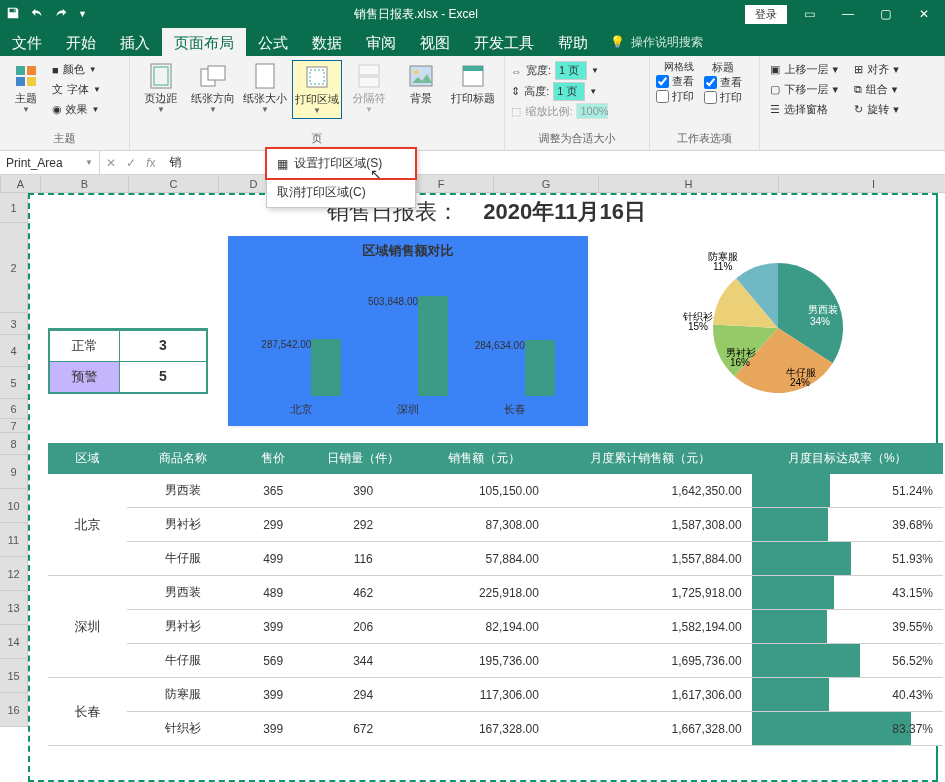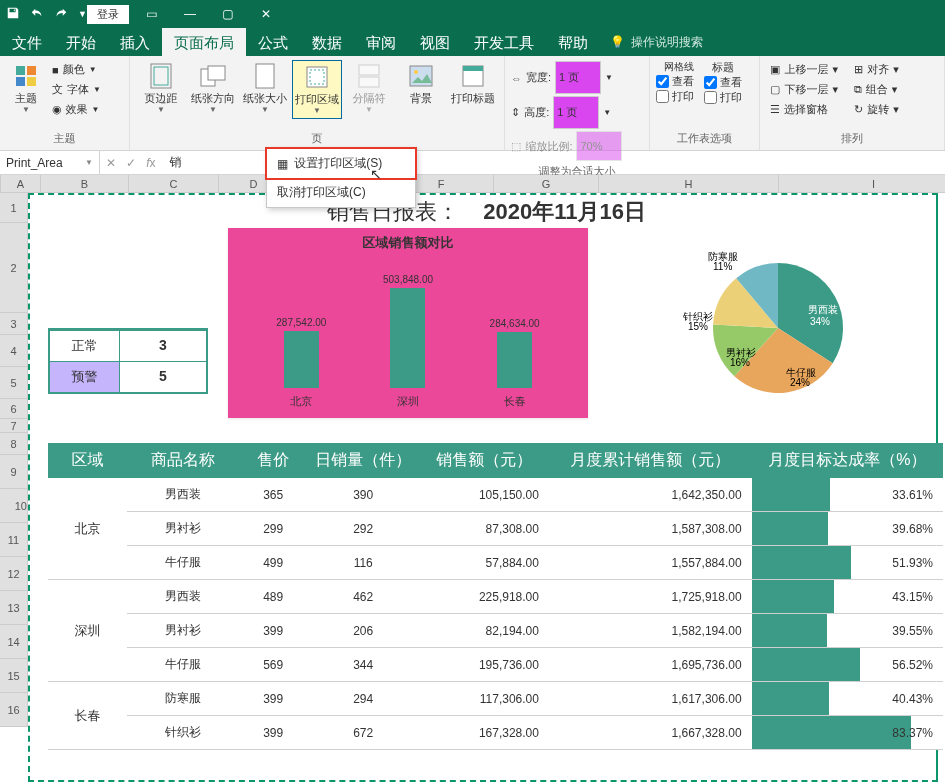--- a/index.html
+++ b/index.html
@@ -19,21 +19,21 @@
 .rgroup{border-right:1px solid #e0e0e0;padding:4px 6px 2px;display:flex;flex-direction:column;justify-content:space-between}
 .rrow{display:flex;gap:2px;align-items:flex-start}
 .bigbtn{display:flex;flex-direction:column;align-items:center;width:50px;padding:2px;text-align:center;font-size:11px;cursor:pointer;line-height:1.2}
 .bigbtn.sel{background:#fef9c3;border:1px solid #0369a1}
 .bigbtn .icn{width:28px;height:28px;margin-bottom:2px;display:flex;align-items:center;justify-content:center}
 .bigbtn .dd{font-size:8px;color:#666}
 .smallbtn{display:flex;align-items:center;gap:4px;padding:2px 4px;font-size:11px;cursor:pointer}
 .stackbtns{display:flex;flex-direction:column;gap:1px}
 .glabel{text-align:center;font-size:11px;color:#666;padding:2px 0}
 .fit-row{display:flex;align-items:center;gap:4px;font-size:11px;padding:1px 0}
-.fit-in{width:46px;border:1px solid #ccc;padding:8px 3px;background:#d946ef}
+.fit-in{width:32px;border:1px solid #ccc;padding:1px 3px;background:#5eead4}
 .chk{display:flex;align-items:center;gap:3px;font-size:11px}
 .dropdown-menu{position:absolute;top:92px;left:266px;background:#fff;border:1px solid #c8c8c8;box-shadow:2px 2px 6px rgba(0,0,0,.2);z-index:50;width:150px}
 .dropdown-menu .dmitem{padding:6px 10px;font-size:12px;cursor:pointer;display:flex;align-items:center;gap:6px}
 .dropdown-menu .dmitem.first{border:2px solid #e83828;margin:-2px}
 .cursor-arrow{position:absolute;top:110px;left:370px;z-index:60;font-size:14px}
 .formulabar{height:24px;border-bottom:1px solid #d4d4d4;display:flex;align-items:center;background:#fff}
 .namebox{width:100px;border-right:1px solid #d4d4d4;padding:0 6px;font-size:12px;display:flex;align-items:center;justify-content:space-between;height:100%}
 .fxarea{display:flex;align-items:center;gap:10px;padding:0 6px}
 .fxbtn{color:#999;font-size:12px}
 .fxinput{font-size:12px;padding:0 4px}
@@ -46,32 +46,32 @@
 .canvas{position:absolute;left:28px;top:18px;right:0;bottom:0;background:#fff}
 .print-area{position:absolute;left:0;top:0;width:910px;height:100%;border:2px dashed #0a956b;border-right:2px solid #0a956b}
 .report-title{position:absolute;top:4px;left:0;width:100%;text-align:center;font-size:22px;font-weight:400}
 .report-title .date{font-weight:700;margin-left:18px}
 .status-box{position:absolute;left:20px;top:135px;width:160px;border:2px solid #3b9b86}
 .status-hdr{background:#3b9b86;color:#fff;text-align:center;padding:5px;font-size:13px}
 .status-row{display:flex;border-top:1px solid #3b9b86}
 .status-row .lbl{width:70px;text-align:center;padding:6px;border-right:1px solid #3b9b86;font-size:13px}
 .status-row .val{flex:1;text-align:center;padding:6px;font-weight:700;font-size:14px}
 .status-row.warn .lbl{background:#c4b5fd}
-.bar-chart{position:absolute;left:200px;top:35px;width:360px;height:190px;background:#ec4899;box-shadow:0 1px 3px rgba(0,0,0,.1)}
+.bar-chart{position:absolute;left:200px;top:43px;width:360px;height:190px;background:#3b82f6;box-shadow:0 1px 3px rgba(0,0,0,.1)}
 .bar-title{text-align:center;font-size:13px;font-weight:700;padding:6px}
 .bars{display:flex;justify-content:space-around;align-items:flex-end;height:130px;padding:0 20px}
-.bar-wrap{display:flex;flex-direction:column;align-items:center;width:80px}
+.bar-wrap{display:flex;flex-direction:row;align-items:flex-start;width:80px}
 .bar-lbl{font-size:10px;margin-bottom:3px}
 .bar-rect{width:35px;background:#3b9b86}
 .bar-cat{font-size:11px;margin-top:6px}
 .pie-chart{position:absolute;left:580px;top:50px;width:320px;height:190px}
 .pie-title{text-align:center;font-size:13px;font-weight:700;padding:6px}
 .pie-svg{display:block;margin:0 auto}
 .data-table{position:absolute;left:20px;top:250px;width:895px;border-collapse:collapse;font-size:12px}
-.data-table th{background:#3b9b86;color:#fff;padding:7px 4px;font-weight:400;font-size:16px}
+.data-table th{background:#3b9b86;color:#fff;padding:7px 4px;font-weight:400;font-size:12px}
 .data-table td{border-bottom:1px solid #d0d0d0;padding:8px 4px;text-align:center;background:#fff}
 .data-table td.num{text-align:right;padding-right:10px}
 .data-table td.bar-cell{position:relative;padding:0}
 .bar-fill{position:absolute;left:0;top:0;bottom:0;background:#3b9b86}
 .bar-text{position:relative;text-align:right;padding:8px 10px 8px 4px}
 .region-cell{background:#fff;font-size:13px}
 </style>
 </head>
 <body>
 
@@ -81,20 +81,21 @@
           <path d="M2 2h10l2 2v10H2zM4 3v4h7V3zM9 4h1v2H9z"></path>
         </svg></span>
     <span><svg viewBox="0 0 16 16">
           <path d="M6 3L2 7l4 4V8c3 0 6 1 7 4 0-5-3-7-7-7z"></path>
         </svg></span>
     <span><svg viewBox="0 0 16 16">
           <path d="M10 3l4 4-4 4V8c-3 0-6 1-7 4 0-5 3-7 7-7z"></path>
         </svg></span>
     <span style="font-size:9px">▼</span>
   </div>
+  <div class="title-center">销售日报表.xlsx  -  Excel</div>
   <div class="title-right">
     <span class="login-btn">登录</span>
     <span class="winbtn">▭</span>
     <span class="winbtn">—</span>
     <span class="winbtn">▢</span>
     <span class="winbtn">✕</span>
   </div>
 </div>
 
 <div class="menubar">
@@ -234,21 +235,21 @@
         </div>
       <div class="fit-row">
           <span>⇕</span>
           <span>高度:</span>
           <span class="fit-in">1 页</span>
           <span style="font-size:8px">▼</span>
         </div>
       <div class="fit-row" style="opacity:.5">
           <span>⬚</span>
           <span>缩放比例:</span>
-          <span class="fit-in">70%</span>
+          <span class="fit-in">100%</span>
         </div>
     </div>
     <div class="glabel">调整为合适大小</div>
   </div>
 
   <div class="rgroup" style="width:110px">
     <div style="display:flex;gap:10px">
       <div>
         <div style="font-size:10px;text-align:right">网格线</div>
         <label class="chk">
@@ -284,21 +285,20 @@
             <span>☰</span>
             <span>选择窗格</span>
           </div>
       </div>
       <div class="stackbtns">
         <div class="smallbtn"><span>⊞</span><span>对齐</span> ▾</div>
         <div class="smallbtn"><span>⧉</span><span>组合</span> ▾</div>
         <div class="smallbtn"><span>↻</span><span>旋转</span> ▾</div>
       </div>
     </div>
-    <div class="glabel">排列</div>
   </div>
 
   <div class="dropdown-menu">
     <div class="dmitem first">
         <span>▦</span>
         <span>设置打印区域(S)</span>
       </div>
     <div class="dmitem">
         <span>取消打印区域(C)</span>
       </div>
@@ -337,21 +337,21 @@
   <div class="rowheads" id="rowheads">
       <div class="rh" style="height: 30px; line-height: 30px;">1</div>
       <div class="rh" style="height: 90px; line-height: 90px;">2</div>
       <div class="rh" style="height: 22px; line-height: 22px;">3</div>
       <div class="rh" style="height: 32px; line-height: 32px;">4</div>
       <div class="rh" style="height: 32px; line-height: 32px;">5</div>
       <div class="rh" style="height: 20px; line-height: 20px;">6</div>
       <div class="rh" style="height: 14px; line-height: 14px;">7</div>
       <div class="rh" style="height: 22px; line-height: 22px;">8</div>
       <div class="rh" style="height: 34px; line-height: 34px;">9</div>
-      <div class="rh" style="height: 34px; line-height: 34px; text-align: right;">10</div>
+      <div class="rh" style="height: 34px; line-height: 34px;">10</div>
       <div class="rh" style="height: 34px; line-height: 34px;">11</div>
       <div class="rh" style="height: 34px; line-height: 34px;">12</div>
       <div class="rh" style="height: 34px; line-height: 34px;">13</div>
       <div class="rh" style="height: 34px; line-height: 34px;">14</div>
       <div class="rh" style="height: 34px; line-height: 34px;">15</div>
       <div class="rh" style="height: 34px; line-height: 34px;">16</div>
     </div>
 
   <div class="canvas">
     <div class="print-area"></div>
@@ -432,21 +432,21 @@
       <tbody id="tbody">
           <tr>
             <td class="region-cell" rowspan="3">北京</td>
             <td>男西装</td>
             <td>365</td>
             <td>390</td>
             <td class="num">105,150.00</td>
             <td class="num">1,642,350.00</td>
             <td class="bar-cell">
               <div class="bar-fill" style="width: 41.06%;"></div>
-              <div class="bar-text">33.61%</div>
+              <div class="bar-text">51.24%</div>
             </td>
           </tr>
           <tr>
             <td>男衬衫</td>
             <td>299</td>
             <td>292</td>
             <td class="num">87,308.00</td>
             <td class="num">1,587,308.00</td>
             <td class="bar-cell">
               <div class="bar-fill" style="width: 39.68%;"></div>

